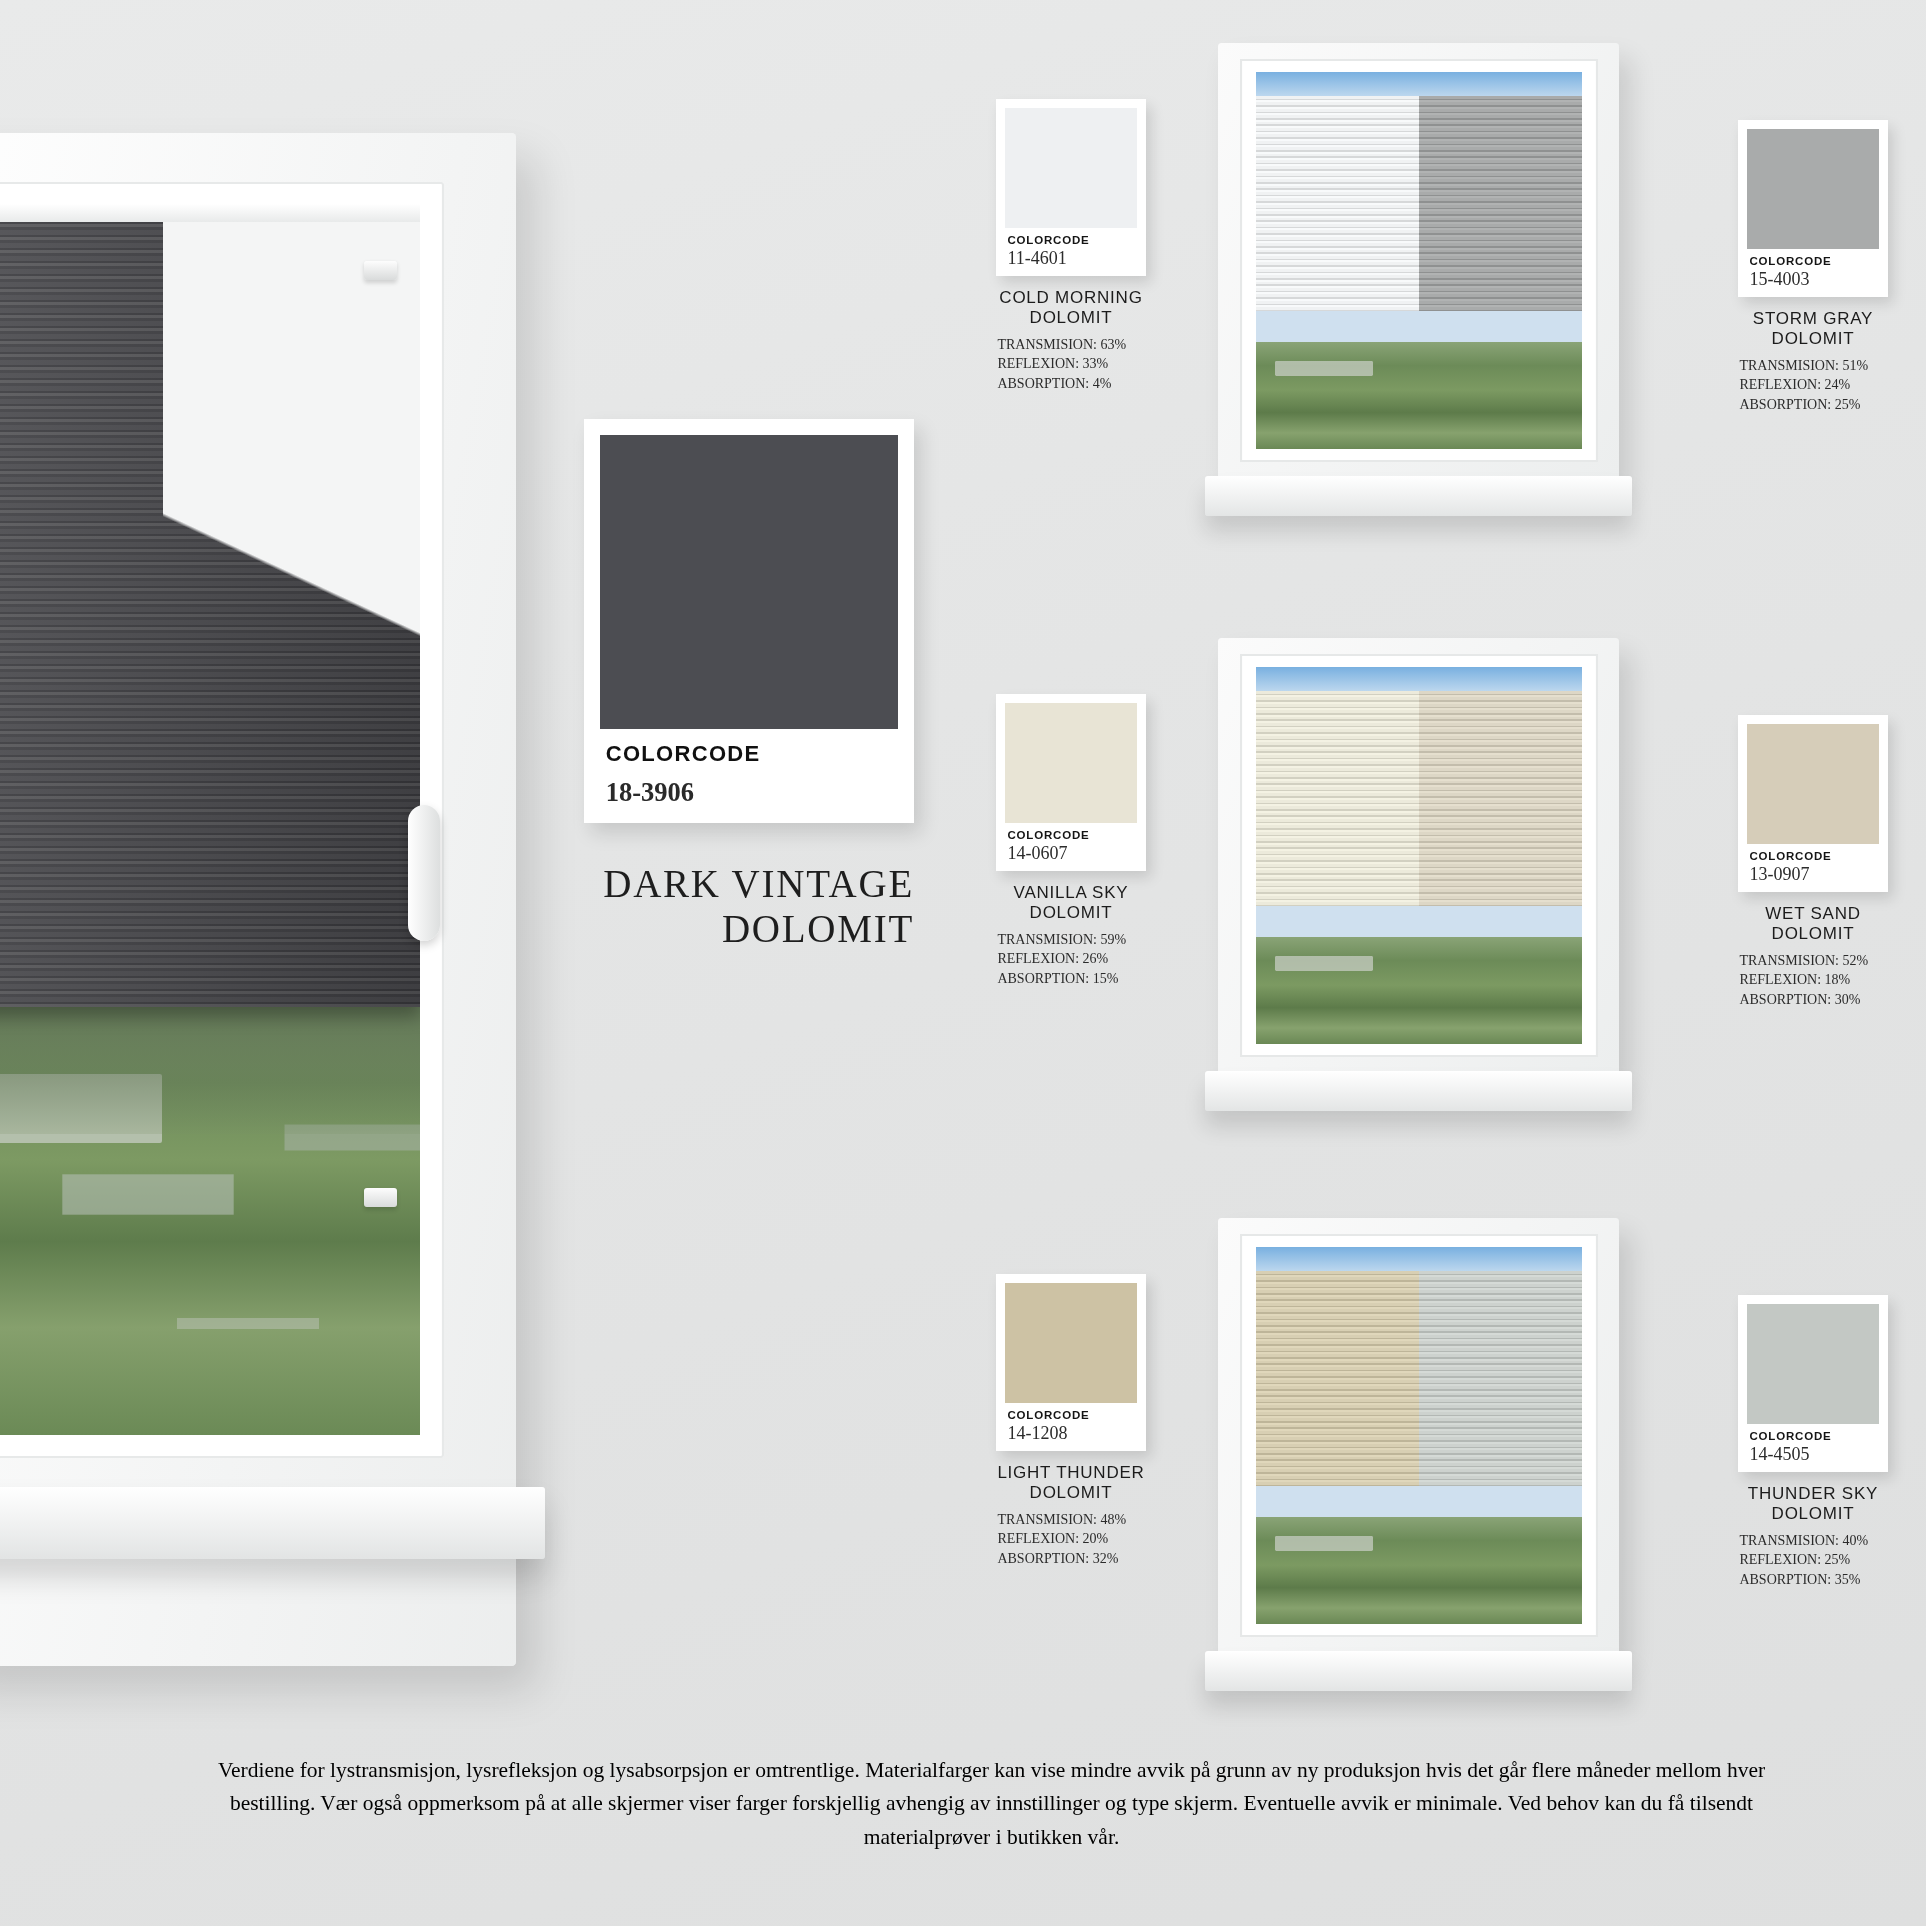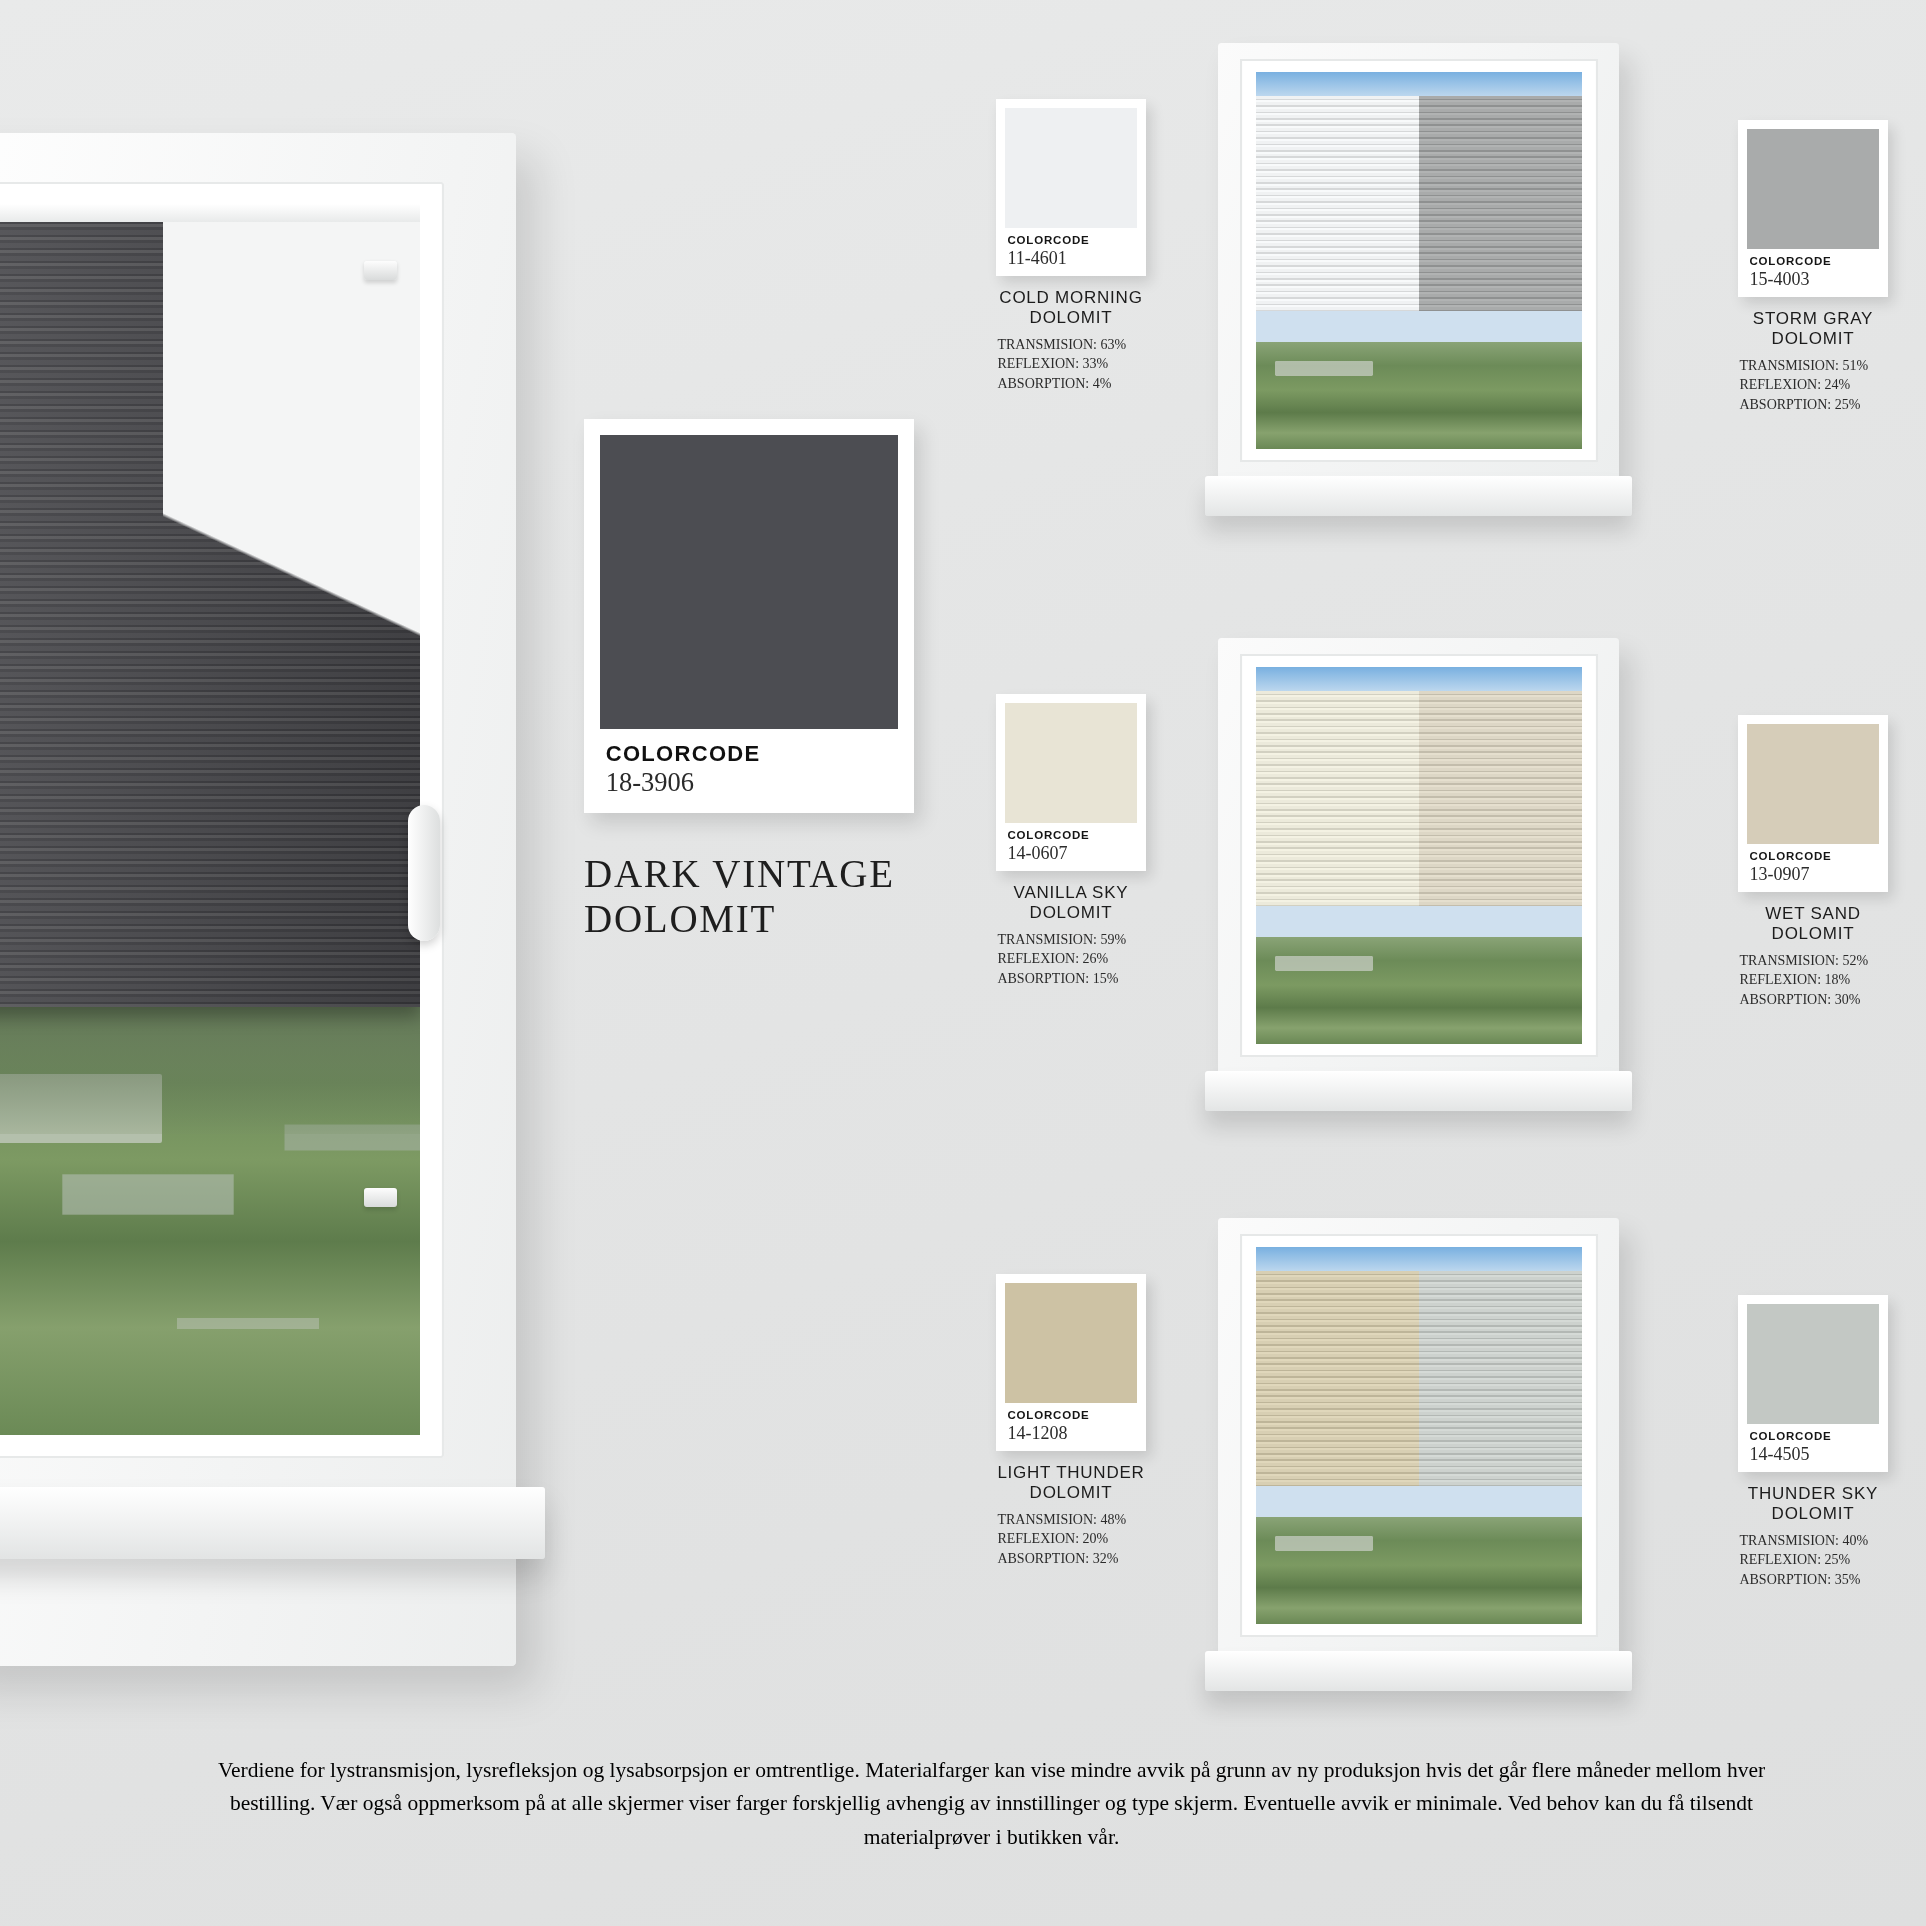--- a/index.html
+++ b/index.html
@@ -136,25 +136,25 @@
   .main-color {
     width: 100%; height: 294px;
     background: #4c4d52;
   }
   .main-card-label { padding: 11.5px 5.7px 2.9px 5.7px; }
   .main-card-label .cc {
     font-size: 22px; font-weight: 700; letter-spacing: 0.06em; color: #111;
     font-family: "Liberation Sans", sans-serif;
   }
   .main-card-label .code {
-    font-size: 26.5px; color: #2a2a2a; margin-top: 0; font-weight: 400;
+    font-size: 26.5px; color: #2a2a2a; margin-top: 10px; font-weight: 700;
     font-family: "Liberation Serif", serif;
   }
   .main-name {
-    text-align: left;
+    text-align: right;
     margin-top: 39px;
     font-size: 39px;
     letter-spacing: 0.045em;
     line-height: 1.15;
     color: #1e1e1e;
     font-family: "Liberation Serif", serif;
     white-space: pre-line;
   }
   .main-stats {
     text-align: center;

